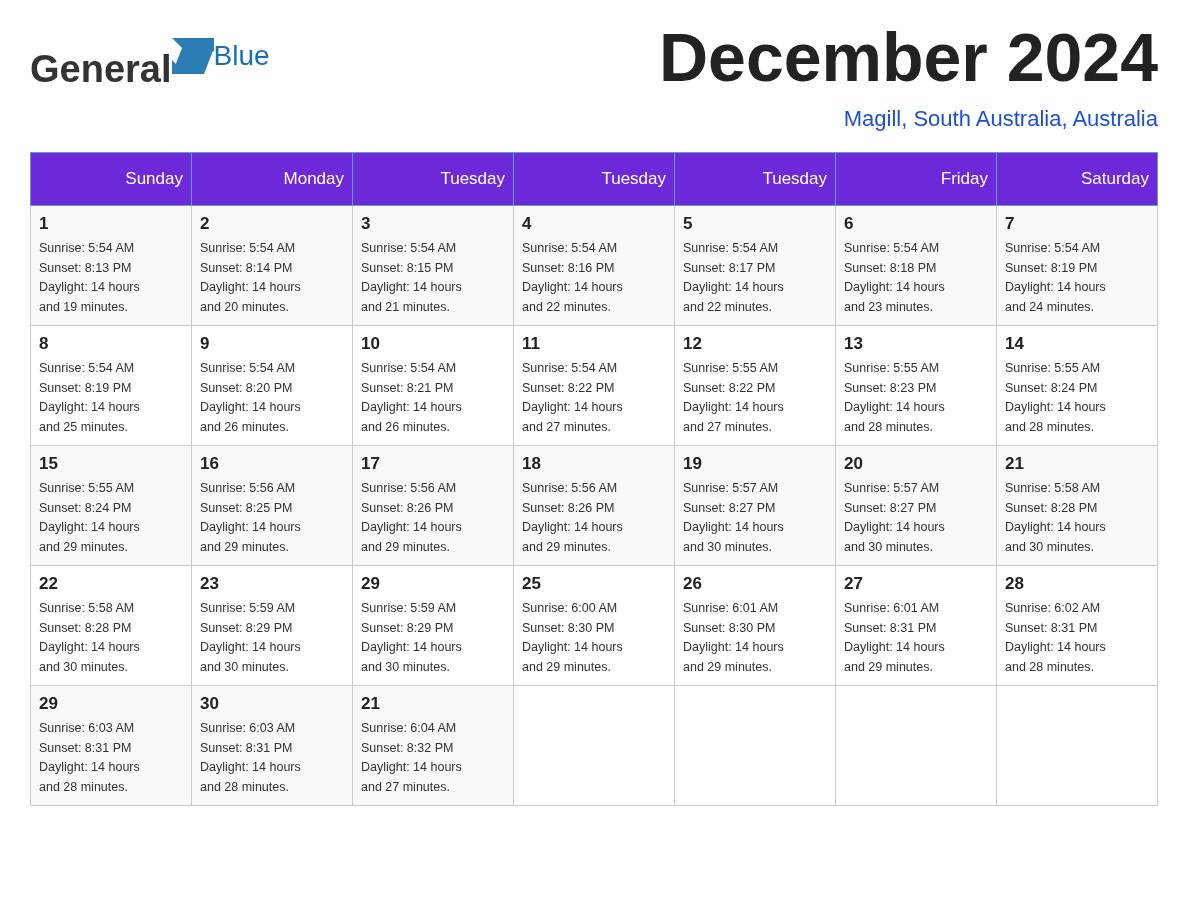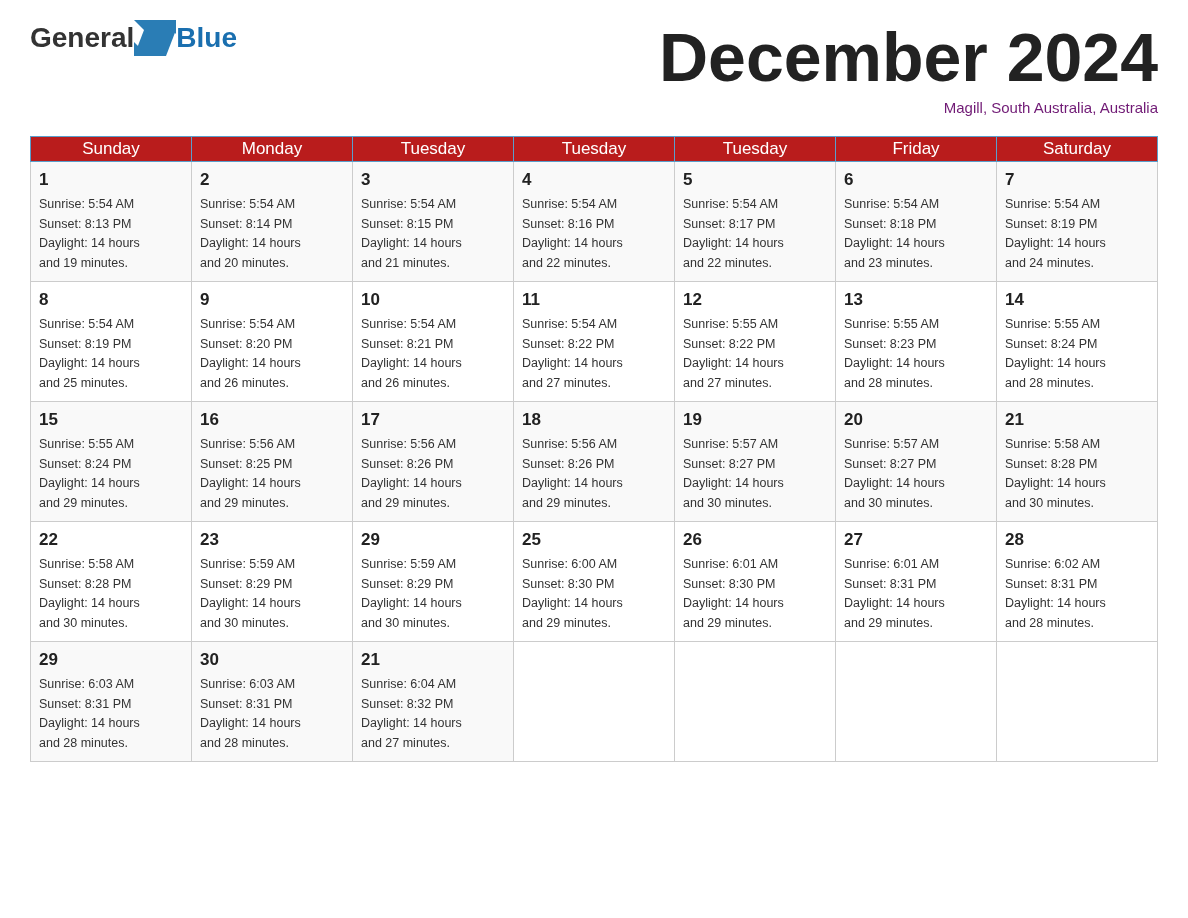--- a/index.html
+++ b/index.html
@@ -18,57 +18,58 @@
     }
     .logo {
       display: flex;
       flex-direction: column;
     }
     .logo-text {
       display: flex;
       align-items: center;
     }
     .logo-general {
-      font-size: 28px;
+      font-size: 38px;
       font-weight: bold;
       color: #333;
+      margin-top: 28px;
     }
     .logo-blue-part {
       display: flex;
       align-items: center;
     }
     .logo-blue-text {
       font-size: 28px;
-      font-weight: bold;
+      font-weight: normal;
       color: #1a6faf;
     }
     .title-block {
       text-align: right;
     }
     .calendar-title {
       font-size: 68px;
       font-weight: bold;
       color: #222;
       line-height: 1.1;
     }
     .calendar-subtitle {
-      font-size: 15px;
-      color: #701a75;
-      margin-top: 4px;
+      font-size: 22px;
+      color: #1d4ed8;
+      margin-top: 11px;
     }
     table {
       width: 100%;
       border-collapse: collapse;
       table-layout: fixed;
     }
     thead tr th {
-      background-color: #b91c1c;
+      background-color: #6d28d9;
       color: white;
-      padding: 2px 8px;
-      text-align: center;
+      padding: 16px 8px;
+      text-align: right;
       font-size: 17px;
       font-weight: normal;
       border: 1px solid #5a9fcc;
     }
     tbody tr td {
       border: 1px solid #ccc;
       vertical-align: top;
       padding: 8px 8px;
       min-height: 90px;
       height: 110px;

